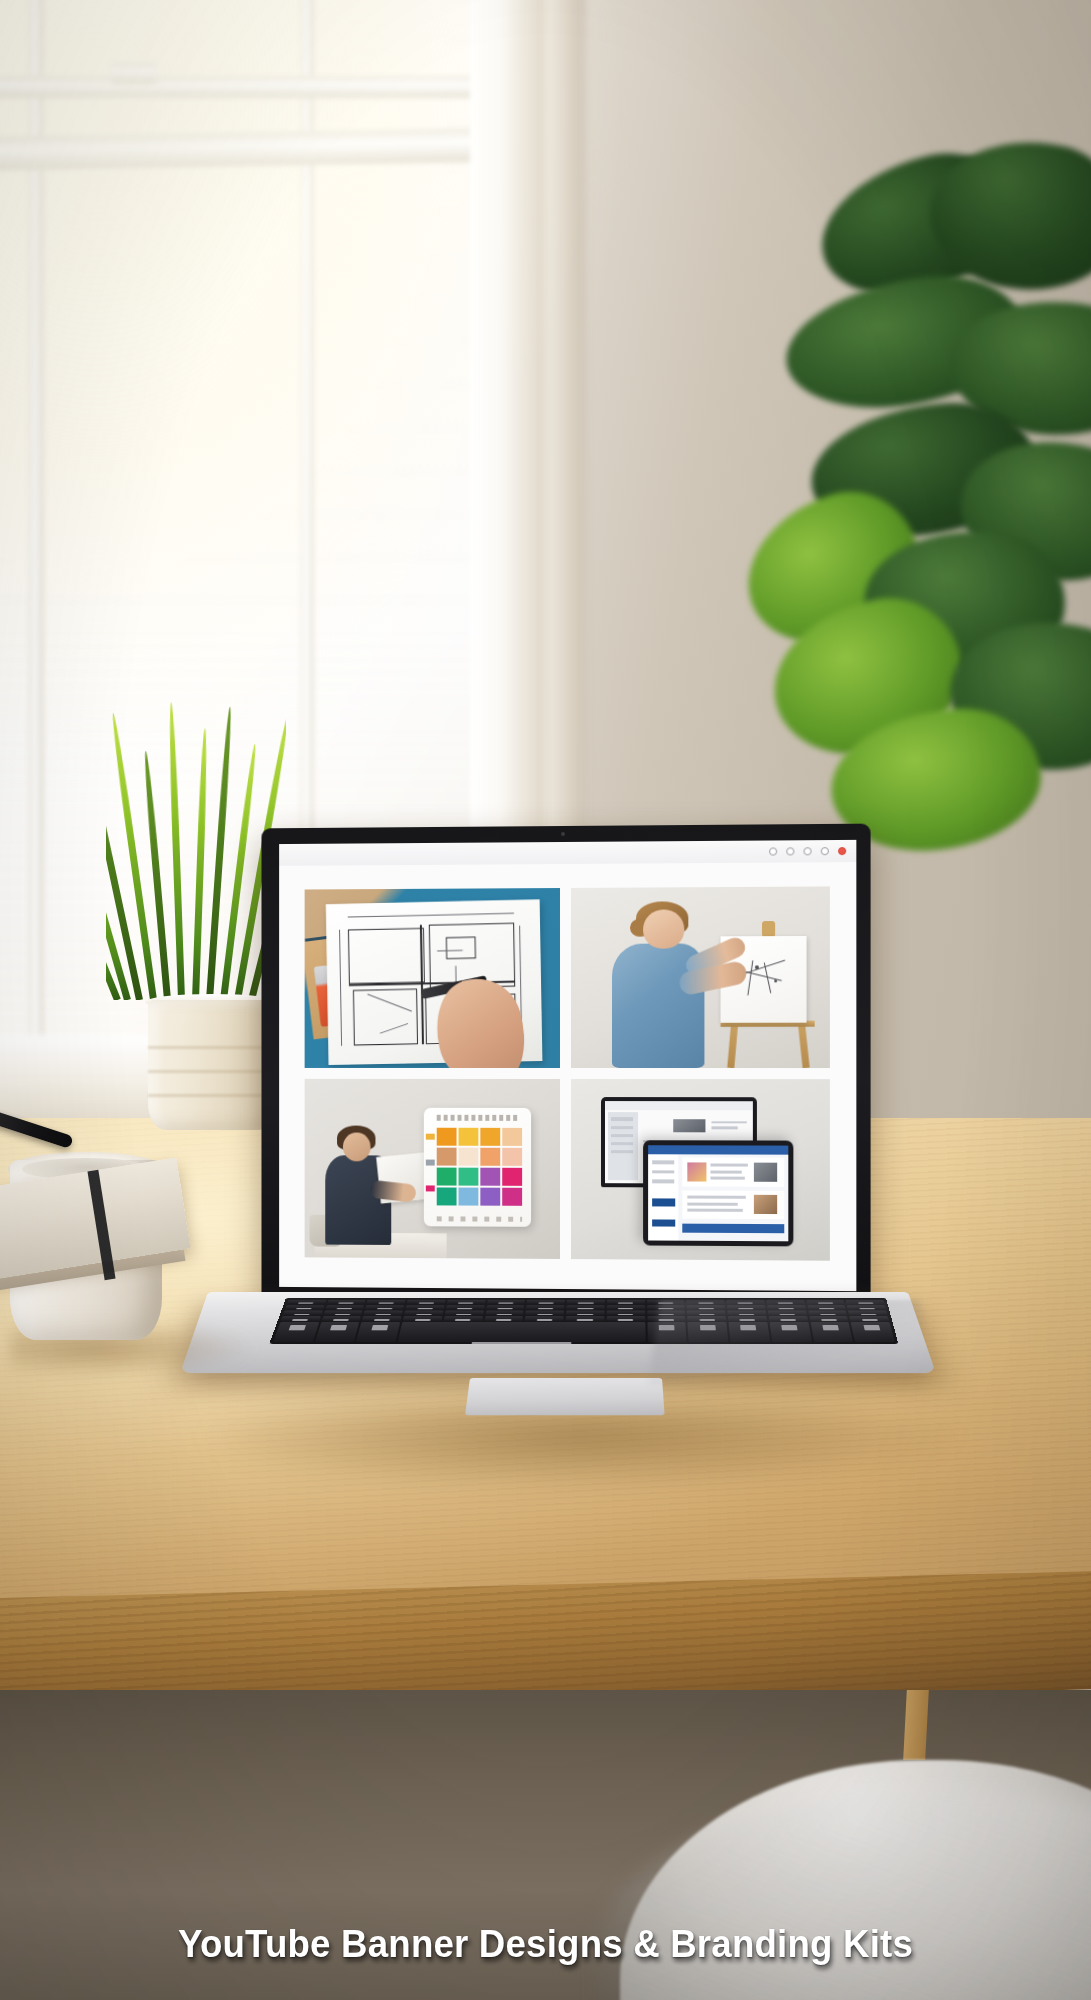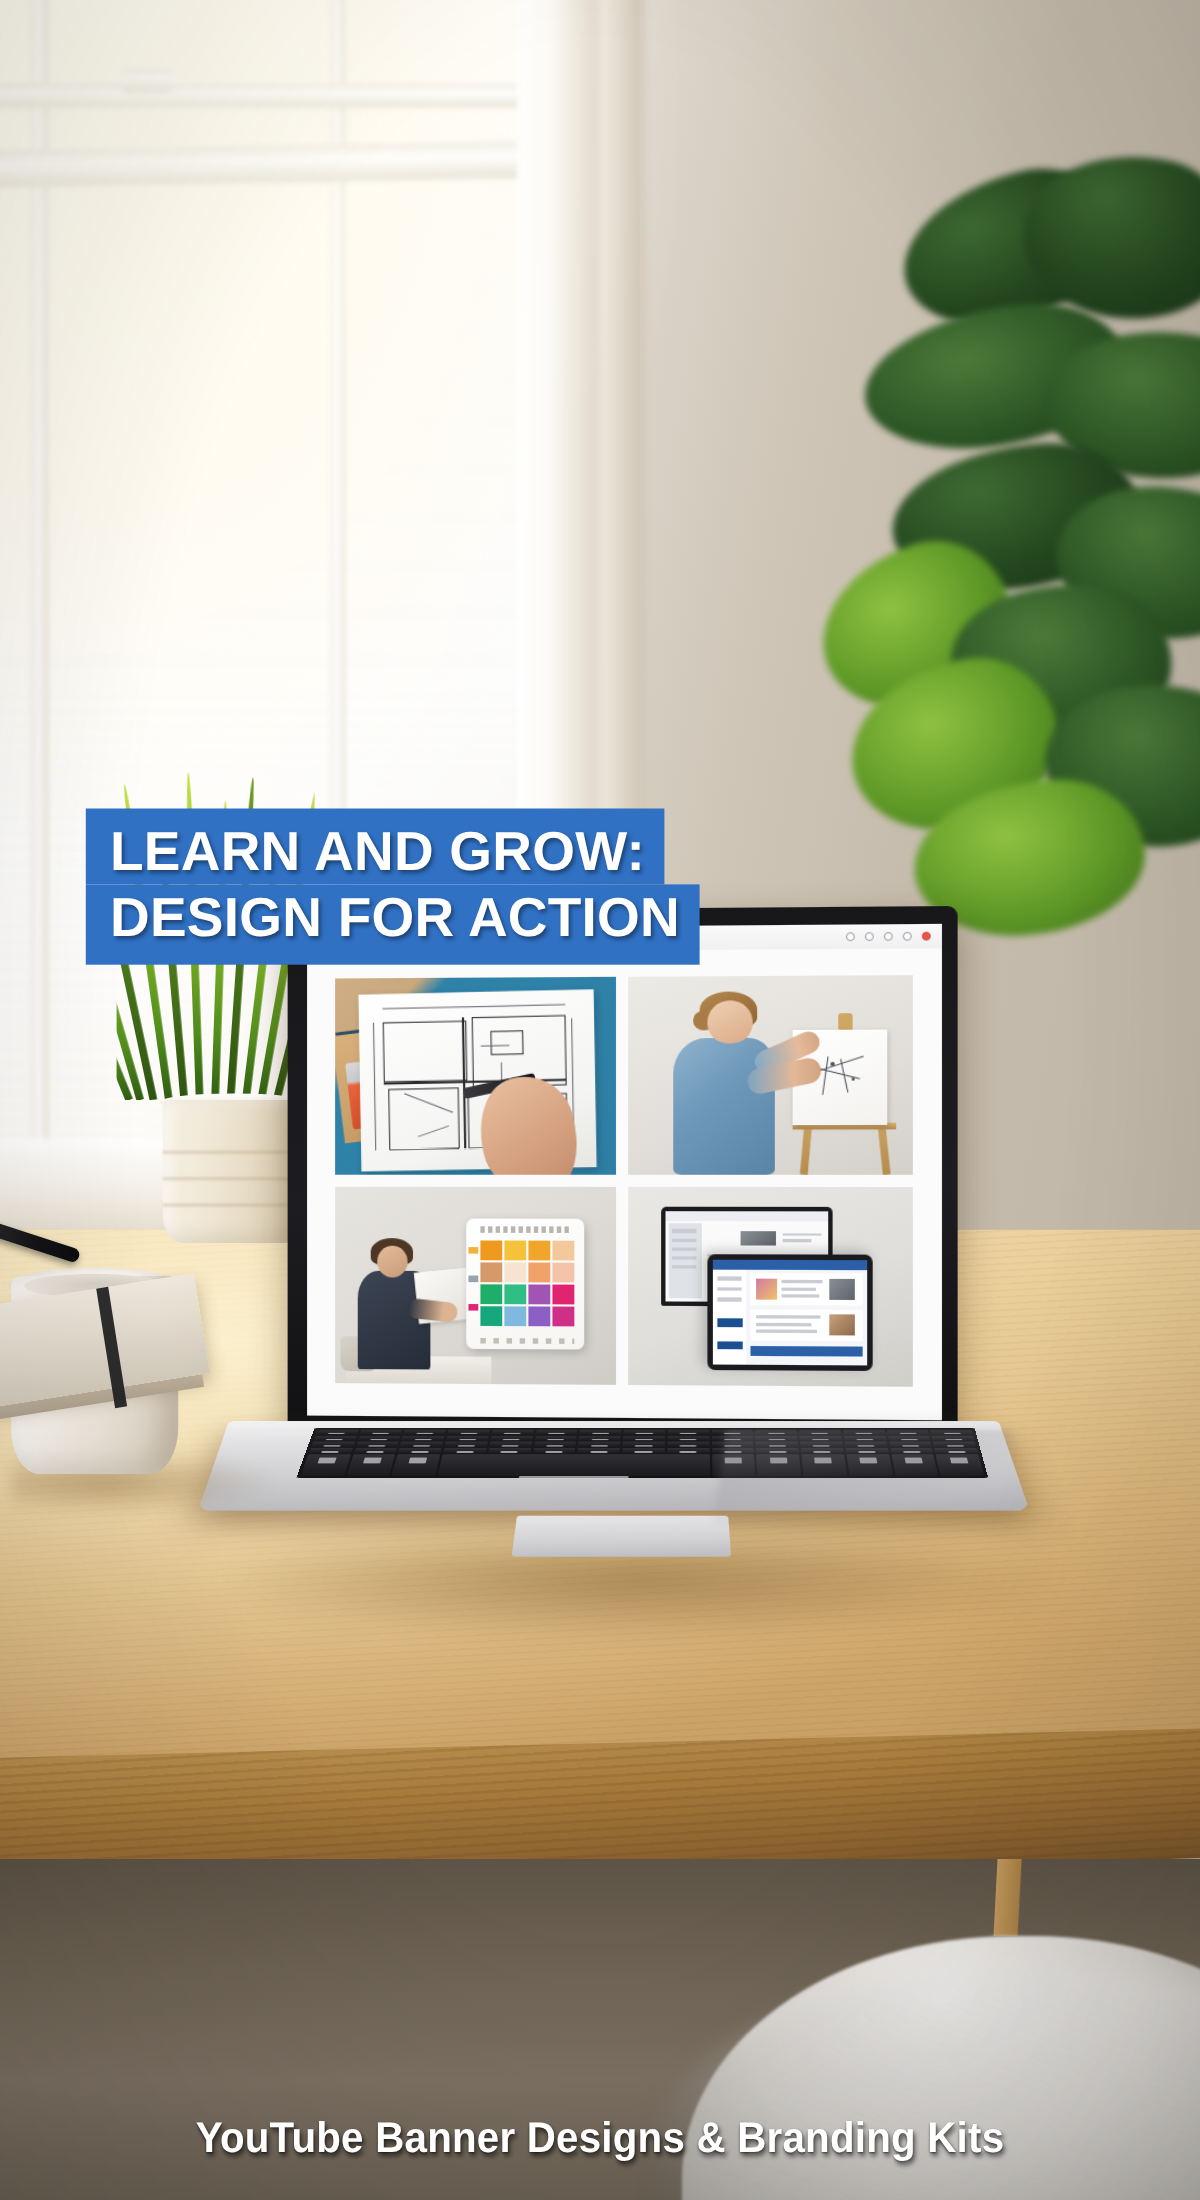--- a/index.html
+++ b/index.html
@@ -935,20 +935,16 @@
   <div class="mug-rim-in"></div>
 
   <div class="notebook-pages"></div>
   <div class="notebook"></div>
   <div class="notebook-band"></div>
   <div class="pen"></div>
 
   <div class="bloom"></div>
   <div class="vignette"></div>
 
-  <div class="headline">
-    <div class="hl-line l1" style="background: rgb(48, 113, 196); color: rgb(255, 255, 255);">LEARN AND GROW:</div>
-    <div class="hl-line l2" style="background: rgb(48, 113, 196); color: rgb(255, 255, 255);">DESIGN FOR ACTION</div>
-  </div>
 
   <div class="caption" style="color: rgb(255, 255, 255);">YouTube Banner Designs &amp; Branding Kits</div>
 
 </div>
 
 </body></html>

